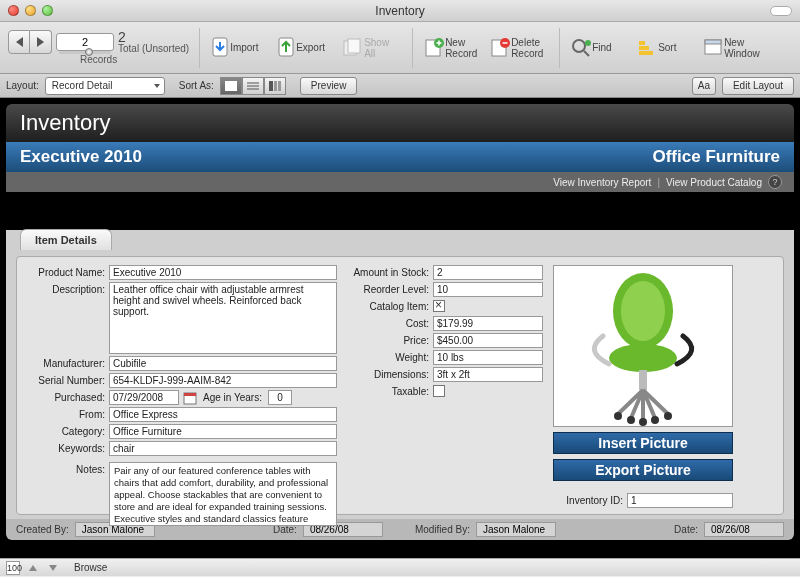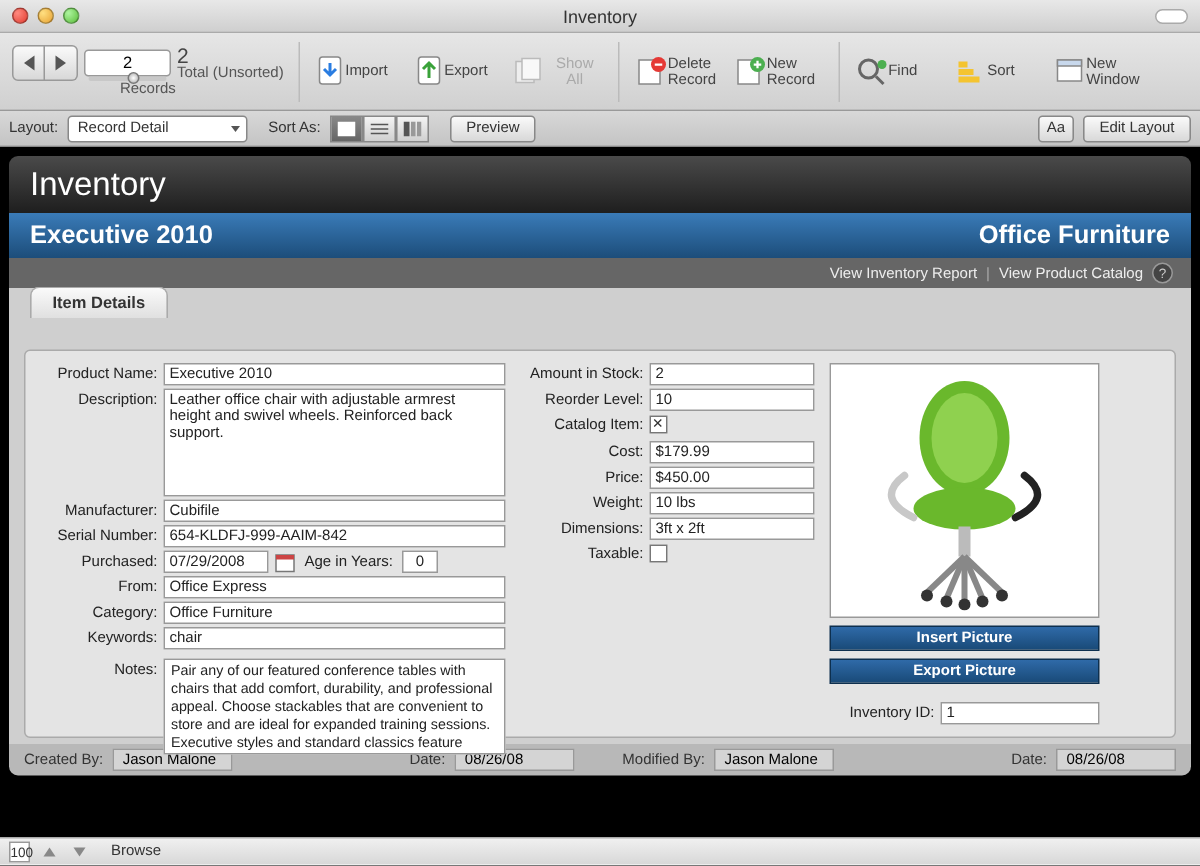--- a/index.html
+++ b/index.html
@@ -27,21 +27,21 @@
 .tri.l { border-right: 7px solid #555; }
 .tri.r { border-left: 7px solid #555; }
 .recslider { width: 58px; height: 18px; background: #fff; border: 1px solid #999; border-radius: 3px; text-align: center; font-size: 11px; line-height: 16px; position: relative; }
 .slbar { position: absolute; bottom: -4px; left: 2px; right: 2px; height: 3px; background: #c8c8c8; border-radius: 2px; }
 .slknob { position: absolute; bottom: -6px; left: 50%; width: 8px; height: 8px; background: radial-gradient(#fff,#aaa); border: 1px solid #777; border-radius: 50%; }
 .reccount { font-size: 14px; color: #444; }
 .sublabel { font-size: 10px; color: #555; }
 .tbtn { display: flex; flex-direction: row; align-items: center; width: 60px; cursor: default; }
 .tbtn .ic { height: 28px; display: flex; align-items: center; justify-content: center; }
 .tbtn .lb { font-size: 10px; color: #444; }
-.tbtn.dis .lb { color: #aaa; text-align: center; }
+.tbtn.dis .lb { color: #aaa; }
 .sep { width: 1px; height: 40px; background: #bbb; margin: 0 4px; }
 svg { display: block; }
 
 
 .layoutbar { height: 24px; background: linear-gradient(#d8d8d8,#c4c4c4); border-bottom: 1px solid #888; display: flex; align-items: center; padding: 0 6px; gap: 6px; font-size: 10px; color: #333; }
 .sel { height: 18px; background: #fff; border: 1px solid #888; border-radius: 3px; padding: 0 16px 0 6px; font-size: 10px; line-height: 16px; position: relative; }
 .sel::after { content: ""; position: absolute; right: 4px; top: 6px; border-left: 3px solid transparent; border-right: 3px solid transparent; border-top: 4px solid #555; }
 .viewbtns { display: flex; }
 .vb { width: 22px; height: 18px; background: linear-gradient(#f4f4f4,#d0d0d0); border: 1px solid #888; display: flex; align-items: center; justify-content: center; }
 .vb.active { background: linear-gradient(#888,#666); }
@@ -49,42 +49,42 @@
 .flexsp { flex: 1; }
 
 
 .main { background: #000; padding: 6px; height: 460px; }
 .header-app { background: linear-gradient(#4a4a4a,#1e1e1e); color: #fff; font-size: 22px; padding: 6px 14px; border-radius: 6px 6px 0 0; }
 .header-rec { background: linear-gradient(#3a7bb8,#1c4d7a); color: #fff; padding: 5px 14px; display: flex; justify-content: space-between; font-size: 17px; font-weight: bold; }
 .linkbar { background: #666; color: #eee; padding: 3px 12px; display: flex; justify-content: flex-end; align-items: center; gap: 6px; font-size: 10px; }
 .linkbar .divv { color: #aaa; }
 .helpic { width: 14px; height: 14px; border-radius: 50%; background: #444; border: 1px solid #999; text-align: center; line-height: 13px; font-size: 9px; color: #ccc; }
 
-.body { background: #cfcfcf; padding: 21px 10px 4px; position: relative; }
+.body { background: #cfcfcf; padding: 6px 10px 4px; position: relative; margin-top: 38px; }
 .tab { position: absolute; top: -1px; left: 14px; background: linear-gradient(#fafafa,#e0e0e0); border: 1px solid #aaa; border-bottom: none; border-radius: 6px 6px 0 0; padding: 4px 14px; font-size: 11px; font-weight: bold; color: #333; }
 .panel { background: #e4e4e4; border: 1px solid #aaa; border-radius: 4px; margin-top: 20px; padding: 8px; display: flex; gap: 10px; height: 259px; }
 
 .col { display: flex; flex-direction: column; gap: 2px; }
 .col1 { width: 312px; }
 .col2 { width: 196px; }
 .col3 { width: 180px; }
 .row { display: flex; align-items: flex-start; gap: 4px; }
 .lbl { width: 80px; text-align: right; font-size: 10px; color: #222; padding-top: 2px; }
 .col2 .lbl { width: 82px; }
 .fld { flex: 1; background: #fff; border: 1px solid #999; font-size: 10px; padding: 1px 3px; min-height: 15px; color: #222; }
 .fld.desc { height: 72px; }
 .fld.sm { flex: none; width: 70px; }
 .fld.xs { flex: none; width: 24px; text-align: center; }
 .cb { width: 12px; height: 12px; border: 1px solid #777; background: #fff; display: inline-block; position: relative; }
 .cb.ck::after { content: "×"; position: absolute; top: -3px; left: 1px; font-size: 12px; color: #333; }
 .agelbl { font-size: 10px; color: #222; padding: 2px 2px 0; }
 
 .pic { width: 100%; height: 180px; background: #fff; border: 1px solid #999; display: flex; align-items: center; justify-content: center; }
 .chairsvg { width: 140px; height: 160px; }
-.bluebtn { background: linear-gradient(#2f6aa8,#194a78); color: #fff; border: 1px solid #0d2f4e; font-size: 10px; font-weight: bold; padding: 2px 0; text-align: center; margin-top: 3px; cursor: default; }
+.bluebtn { background: linear-gradient(#2f6aa8,#194a78); color: #fff; border: 1px solid #0d2f4e; font-size: 14px; font-weight: bold; padding: 2px 0; text-align: center; margin-top: 3px; cursor: default; }
 
 .notesrow { margin-top: 4px; display: flex; gap: 4px; }
 .notesrow .lbl { width: 80px; }
 .notes { flex: 1; background: #fff; border: 1px solid #999; font-size: 9.5px; padding: 2px 4px; height: 64px; overflow: hidden; color: #222; line-height: 1.25; }
 
 .footer { background: #b8b8b8; display: flex; padding: 3px 10px; gap: 6px; font-size: 10px; align-items: center; border-radius: 0 0 6px 6px; }
 .footer .fl { color: #333; }
 .footer .fv { background: #d4d4d4; border: 1px solid #999; padding: 1px 6px; min-width: 80px; }
 
 .statusbar { height: 18px; background: linear-gradient(#f0f0f0,#d8d8d8); border-top: 1px solid #aaa; display: flex; align-items: center; padding: 0 6px; gap: 6px; font-size: 10px; color: #333; }
@@ -152,35 +152,35 @@
           <rect x="6" y="2" width="12" height="14" fill="#f8f8f8" stroke="#bbb"></rect>
         </svg>
       </div>
     <span class="lb">Show All</span>
   </div>
   <div class="sep"></div>
   <div class="tbtn">
     <div class="ic">
         <svg width="22" height="22">
           <rect x="3" y="3" width="14" height="16" fill="#fff" stroke="#888"></rect>
+          <circle cx="16" cy="6" r="5" fill="#4caf50"></circle>
+          <path d="M16 3.5 L16 8.5 M13.5 6 L18.5 6" stroke="#fff" stroke-width="1.5"></path>
+        </svg>
+      </div>
+    <span class="lb">New Record</span>
+  </div>
+  <div class="tbtn">
+    <div class="ic">
+        <svg width="22" height="22">
+          <rect x="3" y="3" width="14" height="16" fill="#fff" stroke="#888"></rect>
           <circle cx="16" cy="6" r="5" fill="#e53935"></circle>
           <path d="M13.5 6 L18.5 6" stroke="#fff" stroke-width="1.5"></path>
         </svg>
       </div>
     <span class="lb">Delete Record</span>
-  </div>
-  <div class="tbtn">
-    <div class="ic">
-        <svg width="22" height="22">
-          <rect x="3" y="3" width="14" height="16" fill="#fff" stroke="#888"></rect>
-          <circle cx="16" cy="6" r="5" fill="#4caf50"></circle>
-          <path d="M16 3.5 L16 8.5 M13.5 6 L18.5 6" stroke="#fff" stroke-width="1.5"></path>
-        </svg>
-      </div>
-    <span class="lb">New Record</span>
   </div>
   <div class="sep"></div>
   <div class="tbtn">
     <div class="ic">
         <svg width="22" height="22">
           <circle cx="9" cy="9" r="6" fill="none" stroke="#666" stroke-width="2"></circle>
           <line x1="14" y1="14" x2="19" y2="19" stroke="#666" stroke-width="2"></line>
           <circle cx="18" cy="6" r="3" fill="#4caf50"></circle>
         </svg>
       </div>

